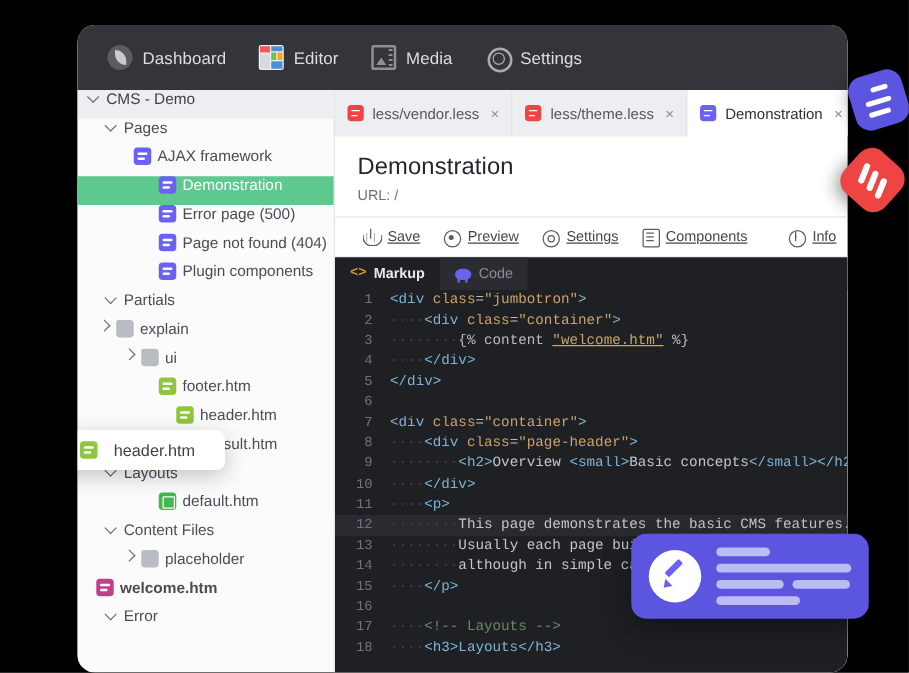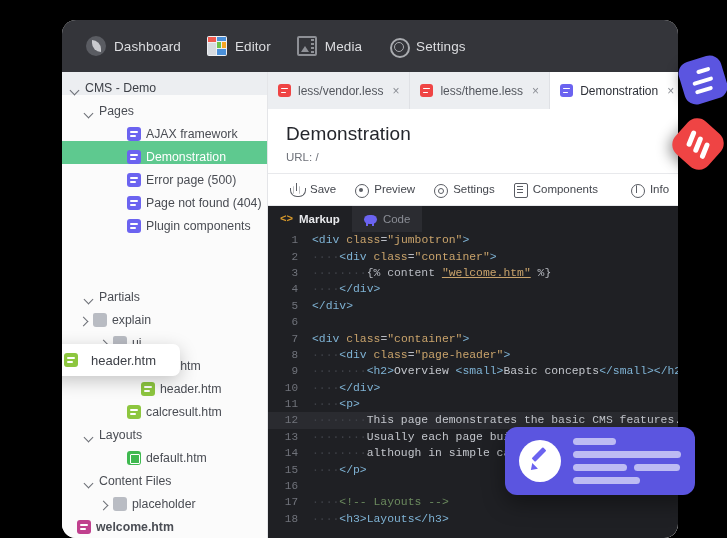--- a/index.html
+++ b/index.html
@@ -99,21 +99,21 @@
 
   
   #body { flex: 1 1 auto; display: flex; min-height: 0; }
 
   #sidebar {
     width: 206px; flex: 0 0 206px; background: #fbfbfb;
     border-right: 1px solid #e4e5e8; overflow: hidden; position: relative;
     padding-bottom: 6px;
   }
   .tree-row {
-    display: flex; align-items: flex-end; height: 23px; font-size: 12.3px;
+    display: flex; align-items: flex-start; height: 23px; font-size: 12.3px;
     color: #4a4d54; cursor: pointer; white-space: nowrap; padding-right: 6px;
   }
   .tree-row.group { background: #eceef1; color: #3d4047; }
   .tree-row.selected { background: #5ec98f; color: #fff; }
   .chev {
     width: 10px; height: 10px; flex: 0 0 10px; margin-right: 5px; position: relative;
   }
   .chev::before {
     content:""; position:absolute; left:1px; top:2px; width:6px; height:6px;
     border-right:1.6px solid #6b6e75; border-bottom:1.6px solid #6b6e75;
@@ -172,22 +172,22 @@
 
   #pagehead { padding: 14px 18px 10px 18px; }
   #pagehead .title { font-size: 19px; color:#24262c; font-weight: 400; letter-spacing:.1px; }
   #pagehead .url { font-size: 11.5px; color:#6f727a; margin-top: 6px; }
 
   #toolbar {
     height: 33px; flex:0 0 33px; border-top:1px solid #e8e9ec; border-bottom:1px solid #e8e9ec;
     display:flex; align-items:center; padding: 0 14px; gap: 2px;
   }
   .tbtn {
-    display:flex; align-items:flex-start; gap:6px; padding: 4px 8px; border-radius:4px;
-    font-size:11.5px; color:#44474e; cursor:pointer; white-space:nowrap;
+    display:flex; align-items:center; gap:6px; padding: 4px 8px; border-radius:4px;
+    font-size:11.5px; color:#44474e; cursor:pointer; white-space:nowrap;text-decoration:underline;
   }
   .tsep { width:1px; height:17px; background:#e1e2e6; margin: 0 6px; }
   .tico { width:14px; height:14px; flex:0 0 14px; position:relative; }
   .tico.save::before { content:""; position:absolute; left:0; top:5px; width:14px; height:8px;
     border:1.3px solid #5a5d64; border-top:none; border-radius:0 0 7px 7px; }
   .tico.save::after  { content:""; position:absolute; left:6px; top:0px; width:1.4px; height:8px;
     background:#5a5d64; box-shadow: -3px 3px 0 -0.3px #5a5d64, 3px 3px 0 -0.3px #5a5d64; }
   .tico.preview::before { content:""; position:absolute; left:1px; top:1px; width:12px; height:12px;
     border:1.3px solid #5a5d64; border-radius:50%; }
   .tico.preview::after  { content:""; position:absolute; left:5px; top:5px; width:4px; height:4px;
@@ -314,21 +314,21 @@
       <div id="sidebar">
         <div id="tree">
             <div class="tree-row group" style="padding-left: 8px;">
               <span class="chev"></span>
               <span>CMS - Demo</span>
             </div>
             <div class="tree-row" style="padding-left: 22px;">
               <span class="chev"></span>
               <span>Pages</span>
             </div>
-            <div class="tree-row" style="padding-left: 50px;">
+            <div class="tree-row" style=" margin-left: 30px;">
               <span class="chev blank"></span>
               <span class="fico page"></span>
               <span>AJAX framework</span>
             </div>
             <div class="tree-row selected" style="padding-left: 50px;">
               <span class="chev blank"></span>
               <span class="fico page"></span>
               <span>Demonstration</span>
             </div>
             <div class="tree-row" style="padding-left: 50px;">
@@ -339,21 +339,21 @@
             <div class="tree-row" style="padding-left: 50px;">
               <span class="chev blank"></span>
               <span class="fico page"></span>
               <span>Page not found (404)</span>
             </div>
             <div class="tree-row" style="padding-left: 50px;">
               <span class="chev blank"></span>
               <span class="fico page"></span>
               <span>Plugin components</span>
             </div>
-            <div class="tree-row" style="padding-left: 22px; margin-top: 48px;">
+            <div class="tree-row" style="padding-left: 22px;">
               <span class="chev"></span>
               <span>Partials</span>
             </div>
             <div class="tree-row" style="padding-left: 16px;">
               <span class="chev right"></span>
               <span class="fico folder"></span>
               <span>explain</span>
             </div>
             <div class="tree-row" style="padding-left: 36px;">
               <span class="chev right"></span>

